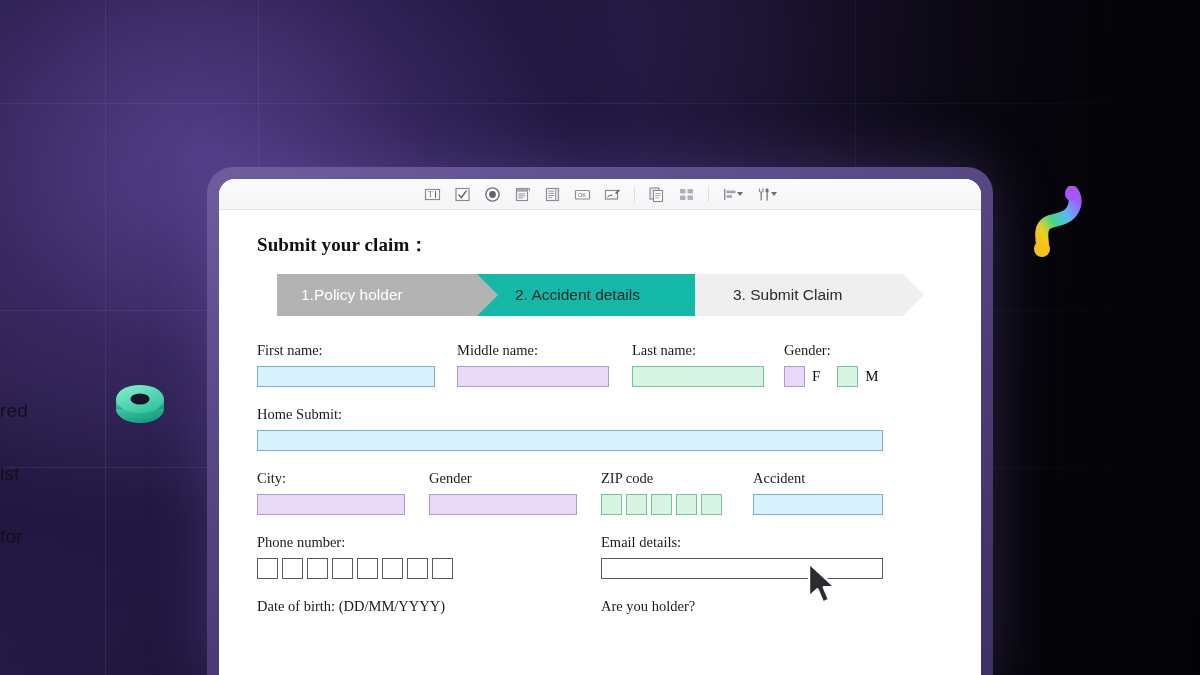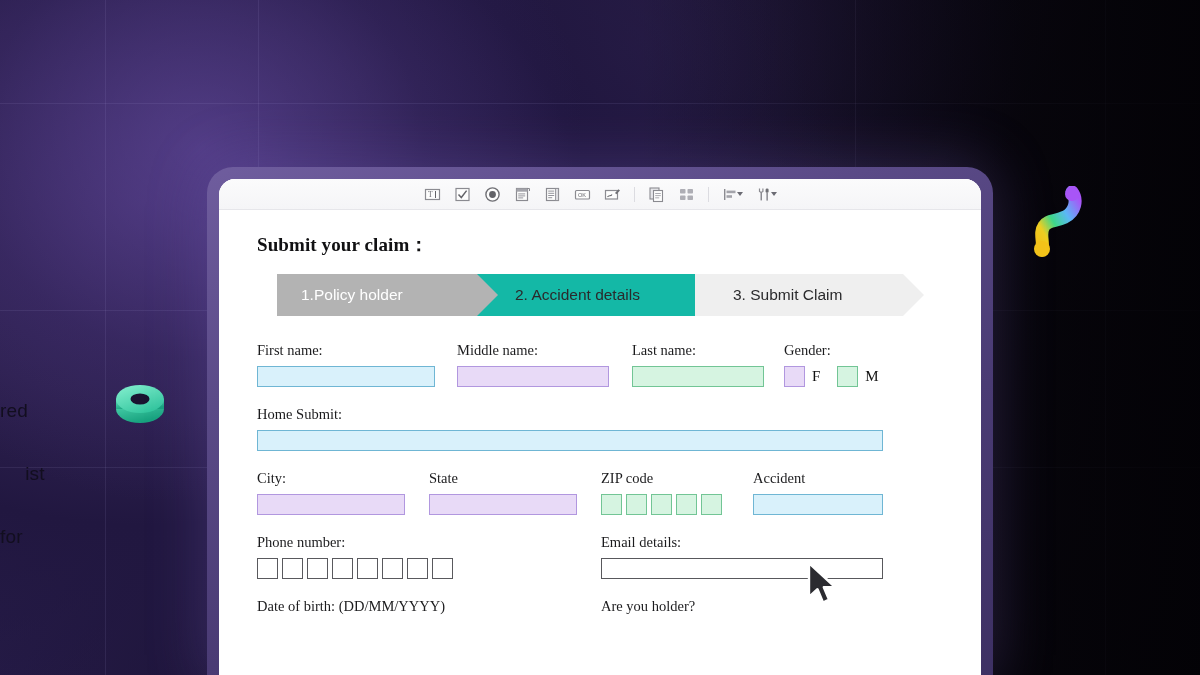--- a/index.html
+++ b/index.html
@@ -43,21 +43,21 @@
   
   .ghost-text {
     position:absolute; left:0; top:355px; width:70px;
     color:#120e1f; font-size:19px; line-height:1; letter-spacing:0.2px;
     font-family:"Liberation Sans", sans-serif;
     pointer-events:none;
     margin-top:40px;
   }
   .ghost-text span { display:block; }
   .g1 { margin-top:6px; }
-  .g2 { margin-top:44px;text-align:center; }
+  .g2 { margin-top:44px; }
   .g3 { margin-top:44px; }
 
   
   .headline {
     position:absolute; left:0; right:0; top:44px;
     text-align:center;
     color:#ffffff;
     font-size:54px;
     line-height:1.05;
     font-weight:400;
@@ -399,21 +399,21 @@
             <div class="fbox blue" style="width:626px"></div>
           </div>
         </div>
 
         <div class="frow">
           <div style="width:172px">
             <div class="fld-label">City:</div>
             <div class="fbox purple" style="width:148px"></div>
           </div>
           <div style="width:172px">
-            <div class="fld-label">State</div>
+            <div class="fld-label">Gender</div>
             <div class="fbox purple" style="width:148px"></div>
           </div>
           <div style="width:152px">
             <div class="fld-label">ZIP code</div>
             <div class="cells cells-green">
               <span class="cellbox"></span>
               <span class="cellbox"></span>
               <span class="cellbox"></span>
               <span class="cellbox"></span>
               <span class="cellbox"></span>

